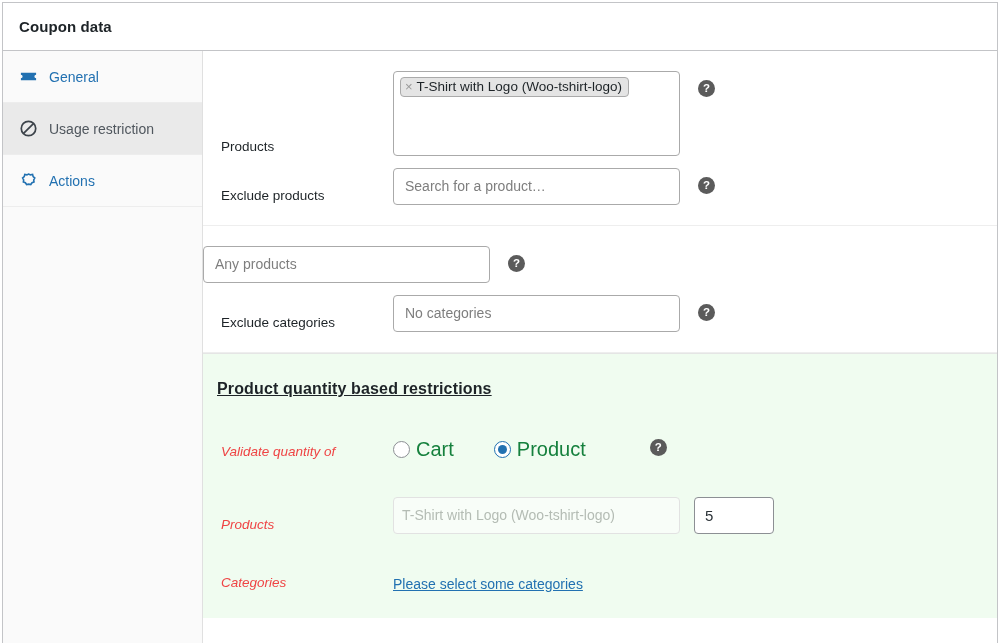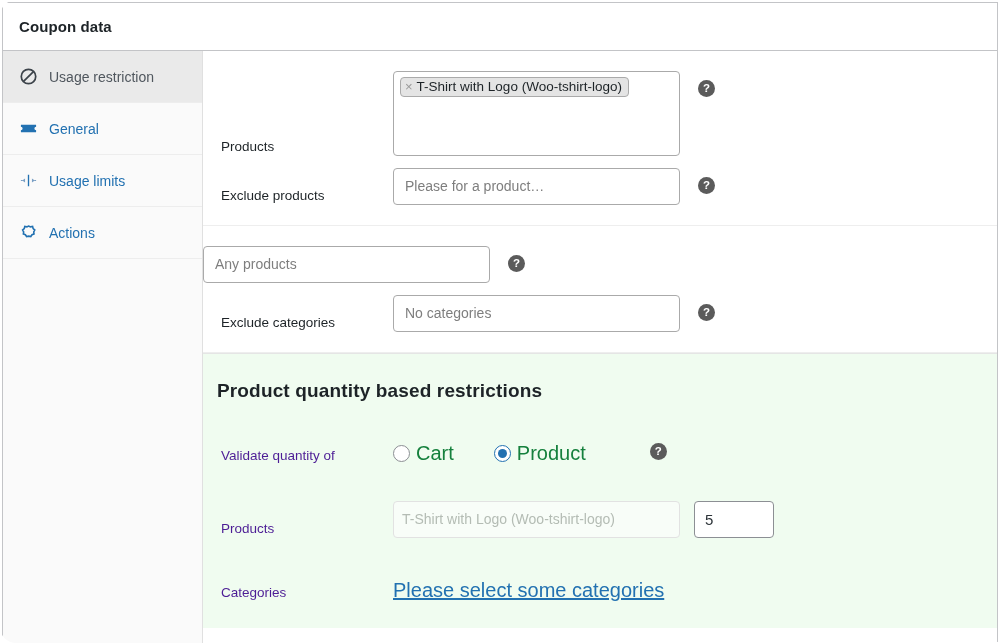--- a/index.html
+++ b/index.html
@@ -7,21 +7,20 @@
     margin: 0; padding: 0;
     background: #ffffff;
     font-family: "Liberation Sans", sans-serif;
   }
   #root {
     position: relative;
     width: 1008px;
     height: 643px;
     overflow: hidden;
     background: #ffffff;
-    border-radius: 16px;
   }
 
   
   .panel {
     position: absolute;
     left: 2px; top: 2px;
     width: 996px; height: 680px;
     border: 1px solid #c3c4c7;
     background: #ffffff;
   }
@@ -180,28 +179,29 @@
   }
 
   
   .qty-section {
     background: #f0fcf0;
     border-top: 1px solid #e5e5e5;
     padding: 14px 0 20px 0;
     min-height: 249px;
   }
   .qty-title {
-    font-size: 19px;
+    font-size: 16px;
     font-weight: 600;
     color: #1d2327;
     padding: 12px 0 6px 14px;
     margin: 0;
     letter-spacing: .15px;
-  }
-  .qty-section .field-label { color: #4c1d95; }
+    text-decoration: underline;
+  }
+  .qty-section .field-label { color: #ef4444; font-style: italic; }
 
   .radio-wrap {
     display: flex;
     align-items: center;
     padding-top: 6px;
   }
   .radio-item {
     display: flex;
     align-items: center;
     margin-right: 40px;
@@ -251,71 +251,59 @@
     border-radius: 4px;
     background: #ffffff;
     font-size: 15px;
     color: #2c3338;
     padding: 0 10px;
     line-height: 35px;
     font-family: "Liberation Sans", sans-serif;
   }
   .cat-link {
     color: #2271b1;
-    font-size: 20px;
+    font-size: 14px;
     text-decoration: underline;
     padding-top: 9px;
     cursor: pointer;
   }
 </style>
 </head>
 <body>
 
 <div id="root">
   <div class="panel">
 
     <div class="panel-header">
       <h2>Coupon data</h2>
     </div>
 
     <div class="panel-body">
 
       <ul class="coupon-tabs">
+
+        <li class="coupon-tab">
+          <span class="tab-icon">
+            <svg width="19" height="19" viewBox="0 0 20 20">
+              <path fill="#2271b1" d="M2 6h16v2.2a1.8 1.8 0 000 3.6V14H2v-2.2a1.8 1.8 0 000-3.6V6z"></path>
+            </svg>
+          </span>
+          <span class="tab-label">General</span>
+        </li>
 
         <li class="coupon-tab active">
           <span class="tab-icon">
             <svg width="19" height="19" viewBox="0 0 20 20">
               <circle cx="10" cy="10" r="7.6" fill="none" stroke="#3c434a" stroke-width="1.8"></circle>
               <line x1="4.8" y1="15.2" x2="15.2" y2="4.8" stroke="#3c434a" stroke-width="1.8"></line>
             </svg>
           </span>
           <span class="tab-label">Usage restriction</span>
         </li>
 
-        <li class="coupon-tab">
-          <span class="tab-icon">
-            <svg width="19" height="19" viewBox="0 0 20 20">
-              <path fill="#2271b1" d="M2 6h16v2.2a1.8 1.8 0 000 3.6V14H2v-2.2a1.8 1.8 0 000-3.6V6z"></path>
-            </svg>
-          </span>
-          <span class="tab-label">General</span>
-        </li>
-
-        <li class="coupon-tab">
-          <span class="tab-icon">
-            <svg width="19" height="19" viewBox="0 0 20 20">
-              <line x1="10" y1="4" x2="10" y2="16" stroke="#2271b1" stroke-width="1.4"></line>
-              <path fill="#7a9fc4" d="M3.4 10l3-2v4z"></path>
-              <path fill="#7a9fc4" d="M16.6 10l-3-2v4z"></path>
-              <line x1="2" y1="10" x2="4" y2="10" stroke="#7a9fc4" stroke-width="1.2"></line>
-              <line x1="16" y1="10" x2="18" y2="10" stroke="#7a9fc4" stroke-width="1.2"></line>
-            </svg>
-          </span>
-          <span class="tab-label">Usage limits</span>
-        </li>
 
         <li class="coupon-tab">
           <span class="tab-icon">
             <svg width="19" height="19" viewBox="0 0 20 20">
               <path fill="none" stroke="#2271b1" stroke-width="1.7" d="M10 3.2l2.1.9 2.2-.4.6 2.2 1.7 1.5-1.1 2 .3 2.2-2.1.8-1.3 1.8-2.2-.4-2.2.4-1.3-1.8-2.1-.8.3-2.2-1.1-2 1.7-1.5.6-2.2 2.2.4z"></path>
             </svg>
           </span>
           <span class="tab-label">Actions</span>
         </li>
       </ul>
@@ -334,21 +322,21 @@
                 </span>
               </div>
               <div class="help-tip">?</div>
             </div>
           </div>
 
           <div class="field-row">
             <div class="field-label">Exclude products</div>
             <div class="field-control">
               <div class="sel-box">
-                <span class="sel-placeholder">Please for a product…</span>
+                <span class="sel-placeholder">Search for a product…</span>
               </div>
               <div class="help-tip">?</div>
             </div>
           </div>
         </div>
 
         <div class="field-group group-divider">
 
           <div class="field-row">
             <div class="field-control">

